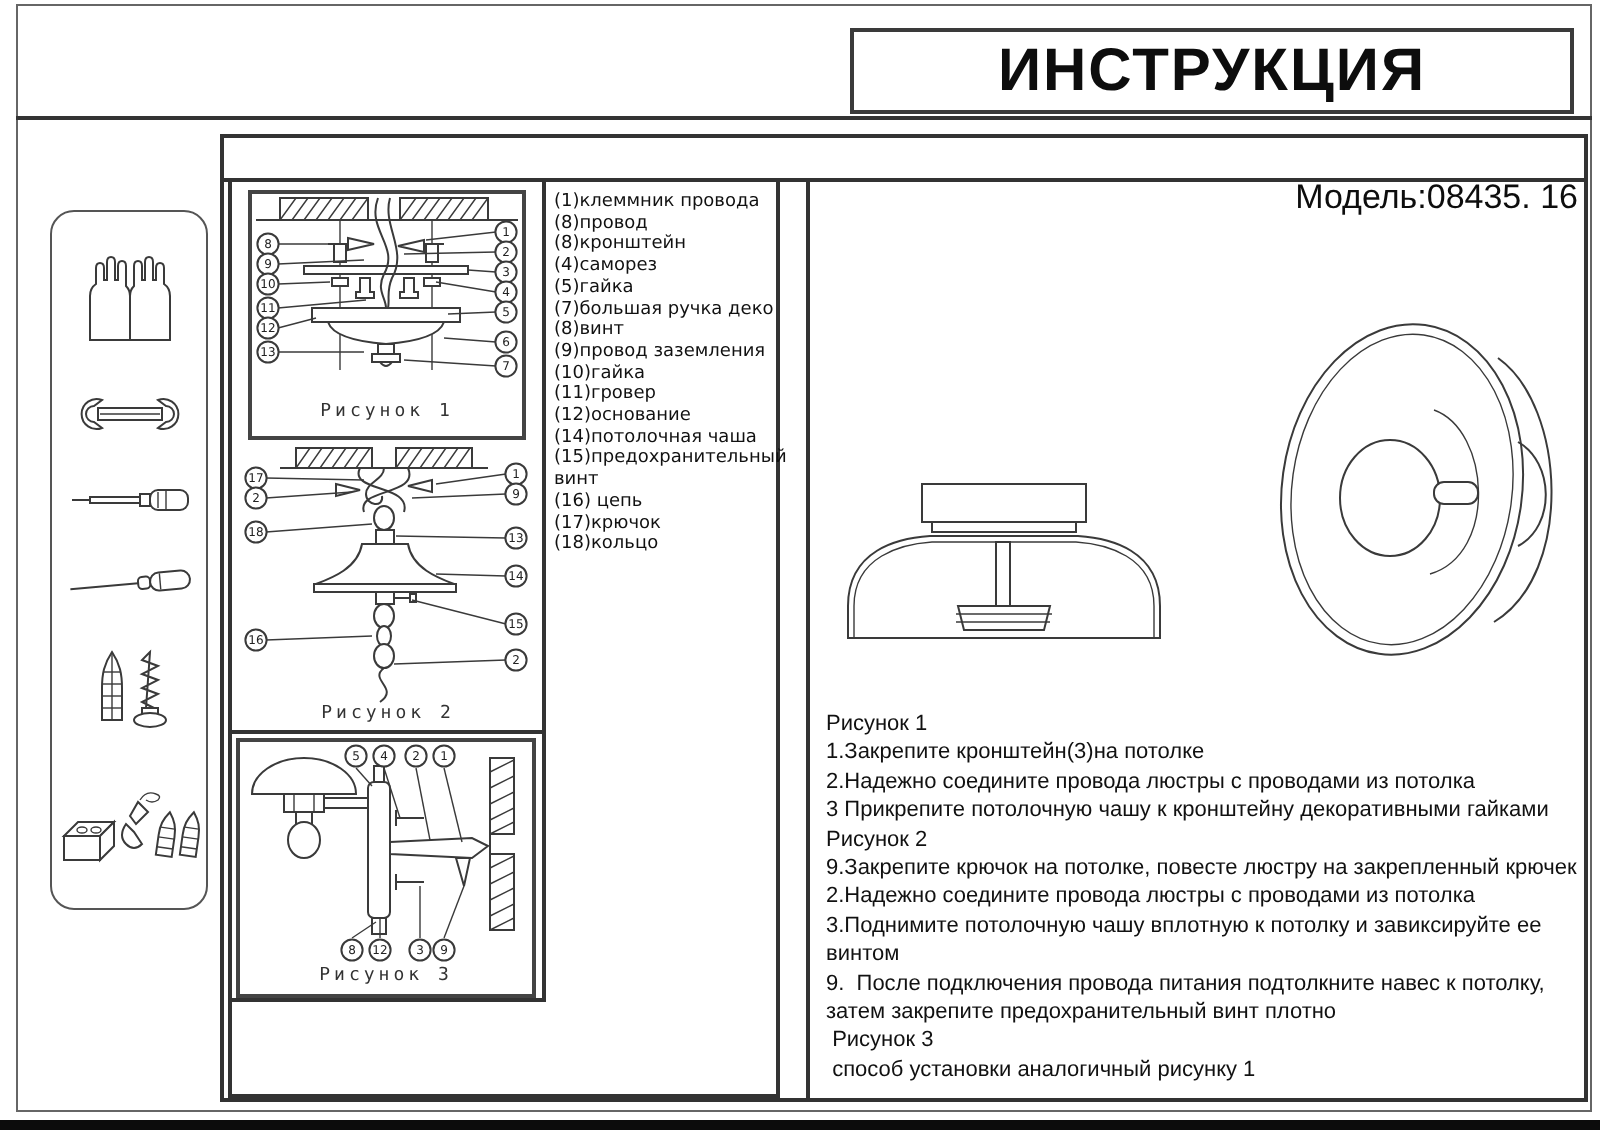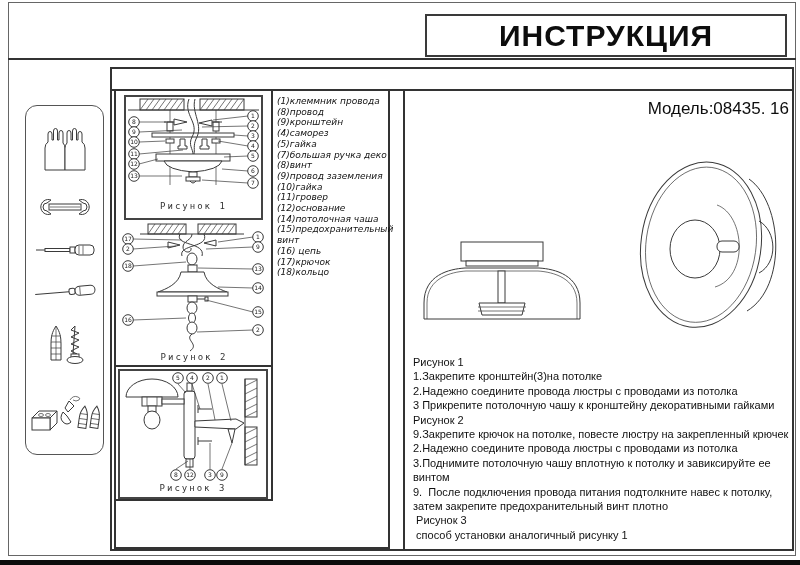--- a/index.html
+++ b/index.html
@@ -16,36 +16,36 @@
   .title-box {
     left:425px; top:14px; width:362px; height:43px; border:2px solid #3a3a3a;
     display:flex; align-items:center; justify-content:center;
     font-size:30px; font-weight:bold; letter-spacing:1px; color:#0d0d0d;
   }
   .top-rule { left:8px; top:58px; width:788px; height:2px; background:#333; }
 
   
   .content-box { left:110px; top:67px; width:684px; height:484px; border:2px solid #333; }
   .inner-top-rule { left:0; top:20px; width:100%; height:2px; background:#333; }
-  .model-text { right:3px; top:30px; font-size:17px; color:#0d0d0d; white-space:nowrap; }
+  .model-text { right:3px; top:20px; font-size:17px; color:#0d0d0d; white-space:nowrap; }
 
   
   .middle-box { left:2px; top:20px; width:276px; height:460px; border:2px solid #333; border-top:none; }
   .figures-col { left:0; top:0; width:157px; height:412px; border-right:2px solid #333; border-bottom:2px solid #333; }
   .figure-box { border:2px solid #444; background:#fff; }
   .fig1-box { left:8px; top:6px; width:139px; height:125px; }
   .fig2-area { left:2px; top:133px; width:152px; height:142px; }
   .figures-divider { left:0; top:276px; width:155px; height:2px; background:#333; }
   .fig3-box { left:2px; top:280px; width:150px; height:130px; }
   .fig-caption {
     width:100%; text-align:center; font-family:"DejaVu Sans Mono", monospace;
     font-size:9px; letter-spacing:2px; color:#333;
   }
   .parts-list { left:161px; top:7px; width:112px; font-size:9px; line-height:10.7px;
-    font-family:"DejaVu Sans", sans-serif; color:#111;font-style:italic; }
+    font-family:"DejaVu Sans", sans-serif; color:#111; }
 
   
   .right-pane { left:291px; top:20px; width:391px; height:460px; border-left:2px solid #333; }
   .sideview   { left:16px; top:152px; }
   .perspective{ left:232px; top:70px; }
   .instructions { left:8px; top:266px; width:376px; font-size:11px; line-height:14.4px; color:#111; }
   .instr-line { white-space:pre-wrap; }
 
   
   .tool-sidebar {
@@ -351,21 +351,21 @@
               <text x="102" y="106.2">9</text>
           </g>
         </svg>
         <div class="fig-caption">Рисунок 3</div>
       </div>
     </div>
 
     <div class="abs parts-list">
       <div>(1)клеммник провода</div>
       <div>(8)провод</div>
-      <div>(9)кронштейн</div>
+      <div>(8)кронштейн</div>
       <div>(4)саморез</div>
       <div>(5)гайка</div>
       <div>(7)большая ручка деко</div>
       <div>(8)винт</div>
       <div>(9)провод заземления</div>
       <div>(10)гайка</div>
       <div>(11)гровер</div>
       <div>(12)основание</div>
       <div>(14)потолочная чаша</div>
       <div>(15)предохранительный винт</div>

